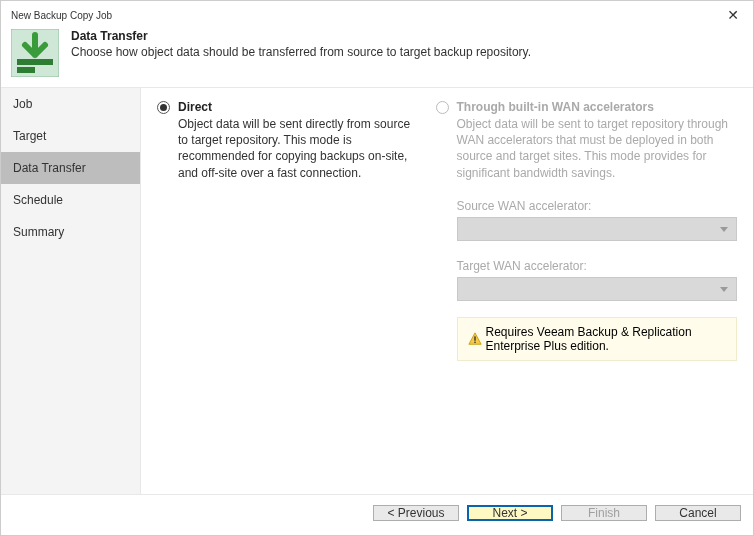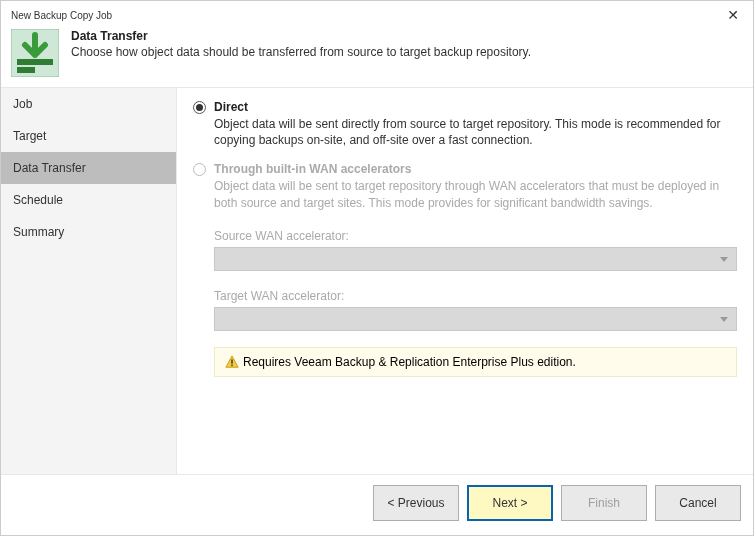--- a/index.html
+++ b/index.html
@@ -5,40 +5,40 @@
 * { box-sizing: border-box; margin: 0; padding: 0; font-family: 'Segoe UI', Tahoma, sans-serif; font-size: 12px; }
 body { background: #fff; width: 754px; height: 536px; overflow: hidden; border: 1px solid #ccc; display: flex; flex-direction: column; }
 .titlebar { display: flex; align-items: center; justify-content: space-between; padding: 6px 10px 4px 10px; }
 .titlebar-title { font-size: 10px; color: #333; }
 .close-x { font-size: 14px; color: #333; padding: 0 4px; cursor: default; }
 .header { display: flex; align-items: flex-start; padding: 2px 10px 10px 10px; gap: 12px; }
 .header-icon { width: 48px; height: 48px; flex-shrink: 0; }
 .header-text h2 { font-weight: 700; font-size: 12px; color: #222; margin-bottom: 2px; }
 .header-text p { color: #333; }
 .body { flex: 1; display: flex; border-top: 1px solid #e8e8e8; min-height: 0; }
-.sidebar { width: 176px; background: #f4f4f4; border-right: 1px solid #e8e8e8; display: flex; flex-direction: column; }
+.sidebar { width: 140px; background: #f4f4f4; border-right: 1px solid #e8e8e8; display: flex; flex-direction: column; }
 .sidebar-item { padding: 9px 12px; color: #333; cursor: default; }
 .sidebar-item.active { background: #bdbdbd; }
 .content { flex: 1; padding: 12px 16px 0 16px; overflow: hidden; }
-.radio-group { display: flex; flex-direction: column; gap: 14px; }
+.radio-group { display: flex; flex-direction: row; gap: 14px; }
 .radio-option { display: flex; align-items: flex-start; gap: 8px; }
 .radio-circle { width: 13px; height: 13px; border: 1px solid #555; border-radius: 50%; flex-shrink: 0; margin-top: 1px; position: relative; background: #fff; }
 .radio-circle.selected::after { content: ''; position: absolute; width: 7px; height: 7px; background: #333; border-radius: 50%; top: 2px; left: 2px; }
 .radio-circle.disabled { border-color: #bbb; }
 .radio-label { font-weight: 700; color: #222; }
 .radio-label.disabled { color: #aaa; }
 .radio-desc { color: #333; margin-top: 2px; line-height: 1.35; }
 .radio-desc.disabled { color: #aaa; }
 .field-label { color: #aaa; margin-top: 18px; margin-left: 21px; }
 .dropdown { margin: 4px 0 8px 21px; height: 24px; background: #d9d9d9; border: 1px solid #c8c8c8; position: relative; }
 .dropdown::after { content: ''; position: absolute; right: 8px; top: 9px; width: 0; height: 0; border-left: 4px solid transparent; border-right: 4px solid transparent; border-top: 5px solid #9a9a9a; }
 .info-banner { display: flex; align-items: center; gap: 4px; background: #fffceb; border: 1px solid #f0eccb; padding: 7px 10px; margin: 16px 0 0 21px; }
 .warn-icon { width: 14px; height: 14px; flex-shrink: 0; }
 .footer { display: flex; justify-content: flex-end; gap: 8px; padding: 10px 12px 14px 12px; border-top: 1px solid #e8e8e8; }
-.btn { min-width: 86px; height: 36px; border: 1px solid #adadad; background: #e9e9e9; color: #333; cursor: default; display: inline-flex; align-items: center; justify-content: center; }
+.btn { min-width: 86px; height: 16px; border: 1px solid #adadad; background: #e9e9e9; color: #333; cursor: default; display: inline-flex; align-items: center; justify-content: center; }
 .btn.primary { border: 2px solid #0a64ad; background: #fef9c3; }
 .btn.disabled { color: #a0a0a0; }
 </style>
 </head>
 <body>
 
 <div class="titlebar">
   <span class="titlebar-title">New Backup Copy Job</span>
   <span class="close-x">✕</span>
 </div>

